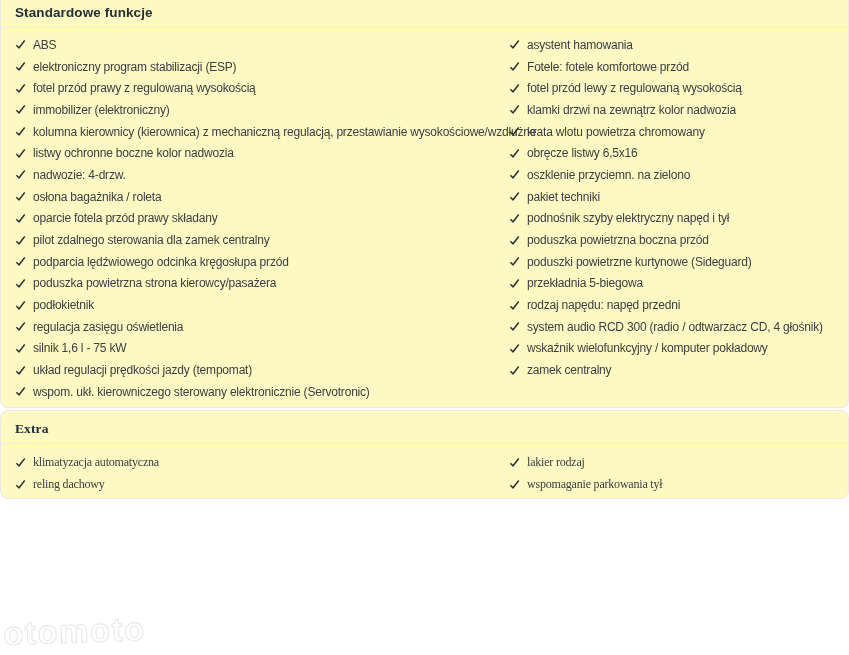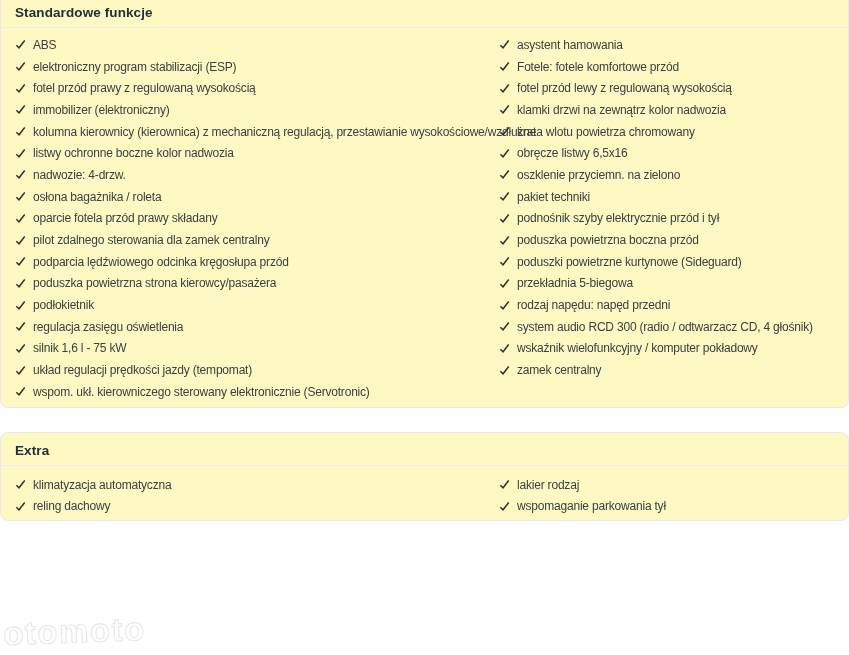--- a/index.html
+++ b/index.html
@@ -21,38 +21,39 @@
   }
   .card {
     background: #fef9c3;
     border: 1px solid var(--border-color);
     border-radius: 8px;
   }
   .card--first {
     border-top: none;
     border-radius: 0 0 8px 8px;
   }
-  .card--second { margin-top: 24px; }
+  .card--second { margin-top: 2px; font-family: Liberation Serif, serif; }
   .card__header {
     padding: 4px 16px 6px 14px;
     font-size: 13.5px;
     font-weight: bold;
     line-height: 17px;
     color: var(--header-color);
     letter-spacing: 0.1px;
   }
   .card--second .card__header { padding-top: 9px; }
   .card__divider {
     height: 0;
     border-top: 1px solid var(--divider-color);
   }
   .items {
     display: grid;
     grid-template-columns: 484px 1fr;
     padding: 6px 0 4px 14px;
+    gap: 10px;
   }
   .card--second .items { padding-top: 8px; padding-bottom: 3px; }
   ul.feature-list {
     list-style: none;
     margin: 0; padding: 0;
   }
   li.feature-item {
     height: 21.7px;
     display: flex;
     align-items: center;
@@ -320,21 +321,21 @@
           </span>
           <span class="feature-label">pakiet techniki</span>
         </li>
 
         <li class="feature-item">
           <span class="check-icon">
             <svg width="11" height="11" viewBox="0 0 12 12">
               <path d="M1.5 6.8 L4.4 9.6 L10.6 1.6" fill="none" stroke="var(--check-color)" stroke-width="1.6"></path>
             </svg>
           </span>
-          <span class="feature-label">podnośnik szyby elektrycznie przód i tył</span>
+          <span class="feature-label">podnośnik szyby elektryczny napęd i tył</span>
         </li>
 
         <li class="feature-item">
           <span class="check-icon">
             <svg width="11" height="11" viewBox="0 0 12 12">
               <path d="M1.5 6.8 L4.4 9.6 L10.6 1.6" fill="none" stroke="var(--check-color)" stroke-width="1.6"></path>
             </svg>
           </span>
           <span class="feature-label">poduszka powietrzna boczna przód</span>
         </li>

